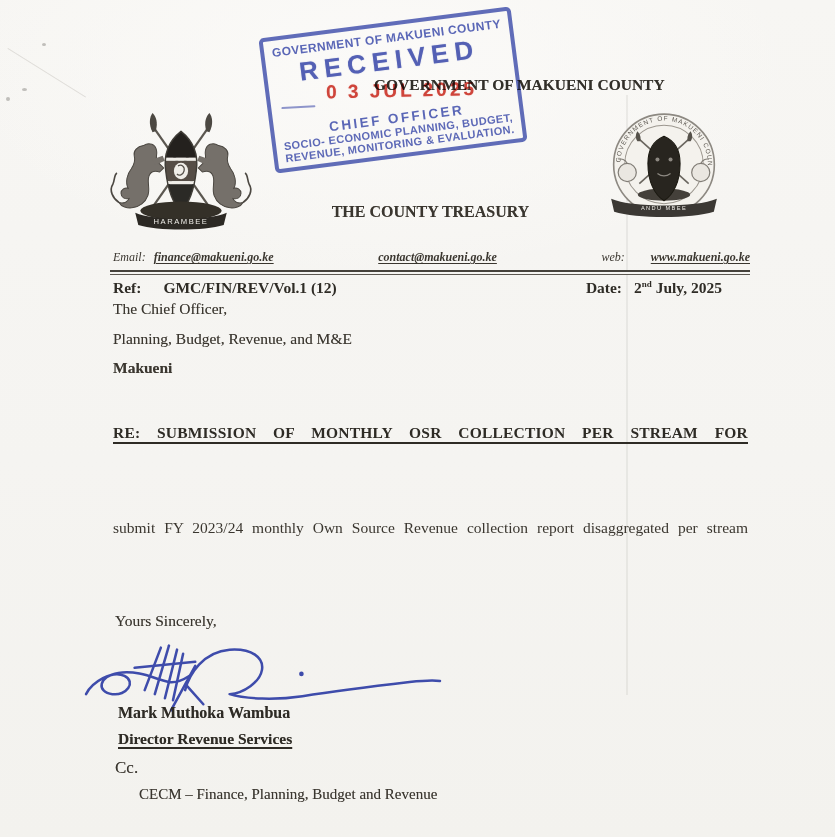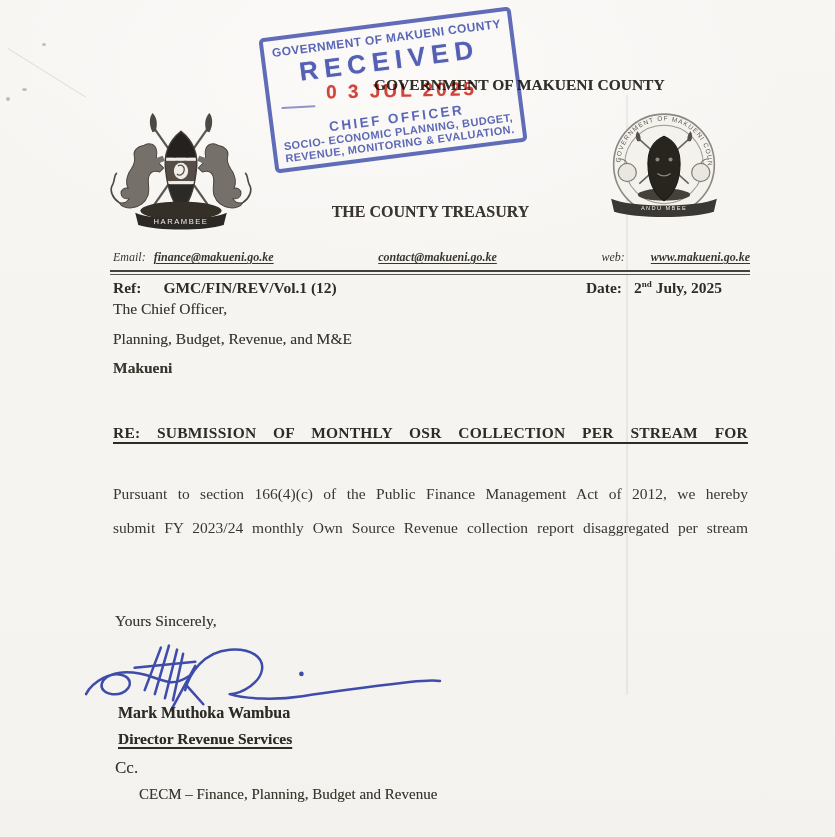--- a/index.html
+++ b/index.html
@@ -211,21 +211,20 @@
     <span><span>2</span><sup class="ord">nd</sup><span> July, 2025</span></span>
     <span class="pad-r"></span>
   </div>
 
   <div class="txt" style="left:113px;top:300px;font-size:15.5px;">The Chief Officer,</div>
   <div class="txt" style="left:113px;top:330px;font-size:15.5px;">Planning, Budget, Revenue, and M&amp;E</div>
   <div class="txt b" style="left:113px;top:359px;font-size:15.5px;">Makueni</div>
 
   <div class="body-line subject jl" style="top:410px;">RE: SUBMISSION OF MONTHLY OSR COLLECTION PER STREAM FOR</div>
 
-  <div class="body-line jl" style="top:471px;">Pursuant to section 166(4)(c) of the Public Finance Management Act of 2012, we hereby</div>
   <div class="body-line jl" style="top:505px;">submit FY 2023/24 monthly Own Source Revenue collection report disaggregated per stream</div>
 
   <div class="txt" style="left:115px;top:612px;font-size:15.5px;">Yours Sincerely,</div>
 
   <div class="sig-wrap">
     <svg width="364" height="80" viewBox="0 0 360 78" fill="none" stroke="#2b3aa4" stroke-width="2.5" stroke-linecap="round" stroke-linejoin="round" opacity="0.9">
       <path d="M4,52 C10,40 30,28 42,34 C54,40 44,54 30,52 C14,50 16,34 36,31 C58,28 74,38 86,40 C94,41 100,38 106,34"></path>
       <path d="M62,48 L78,6"></path>
       <path d="M72,52 L86,4"></path>
       <path d="M82,56 L94,8"></path>

